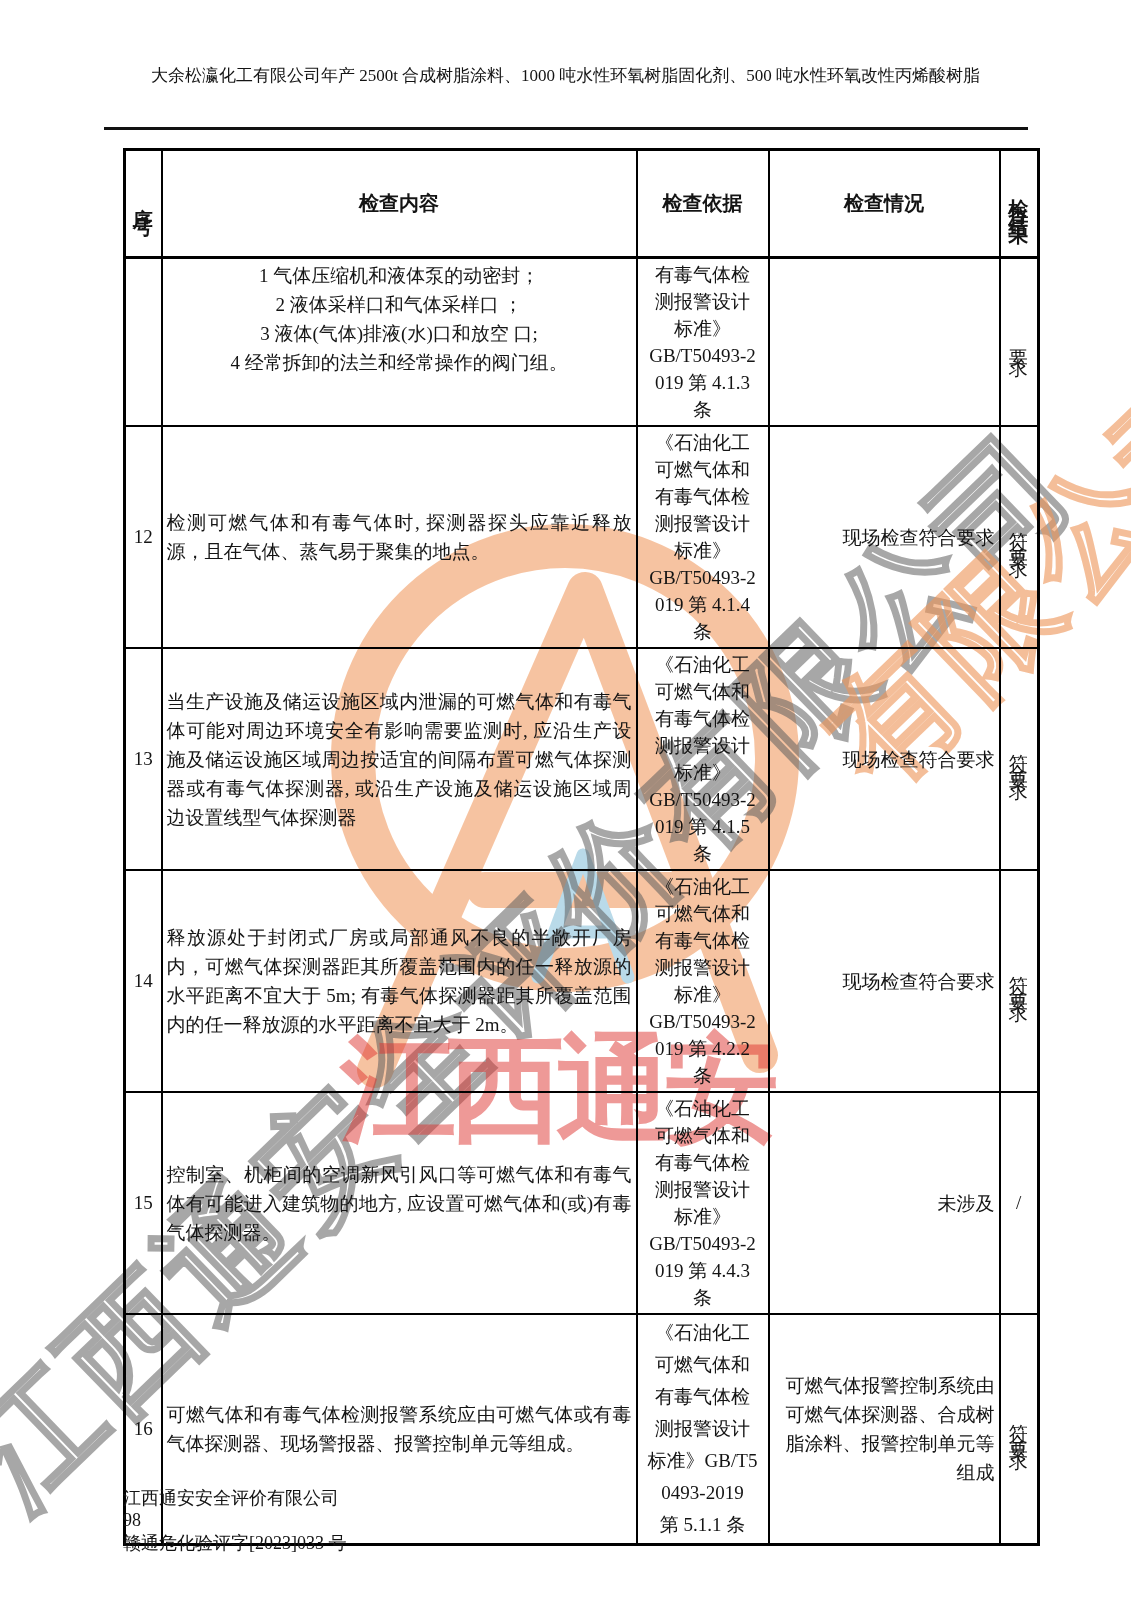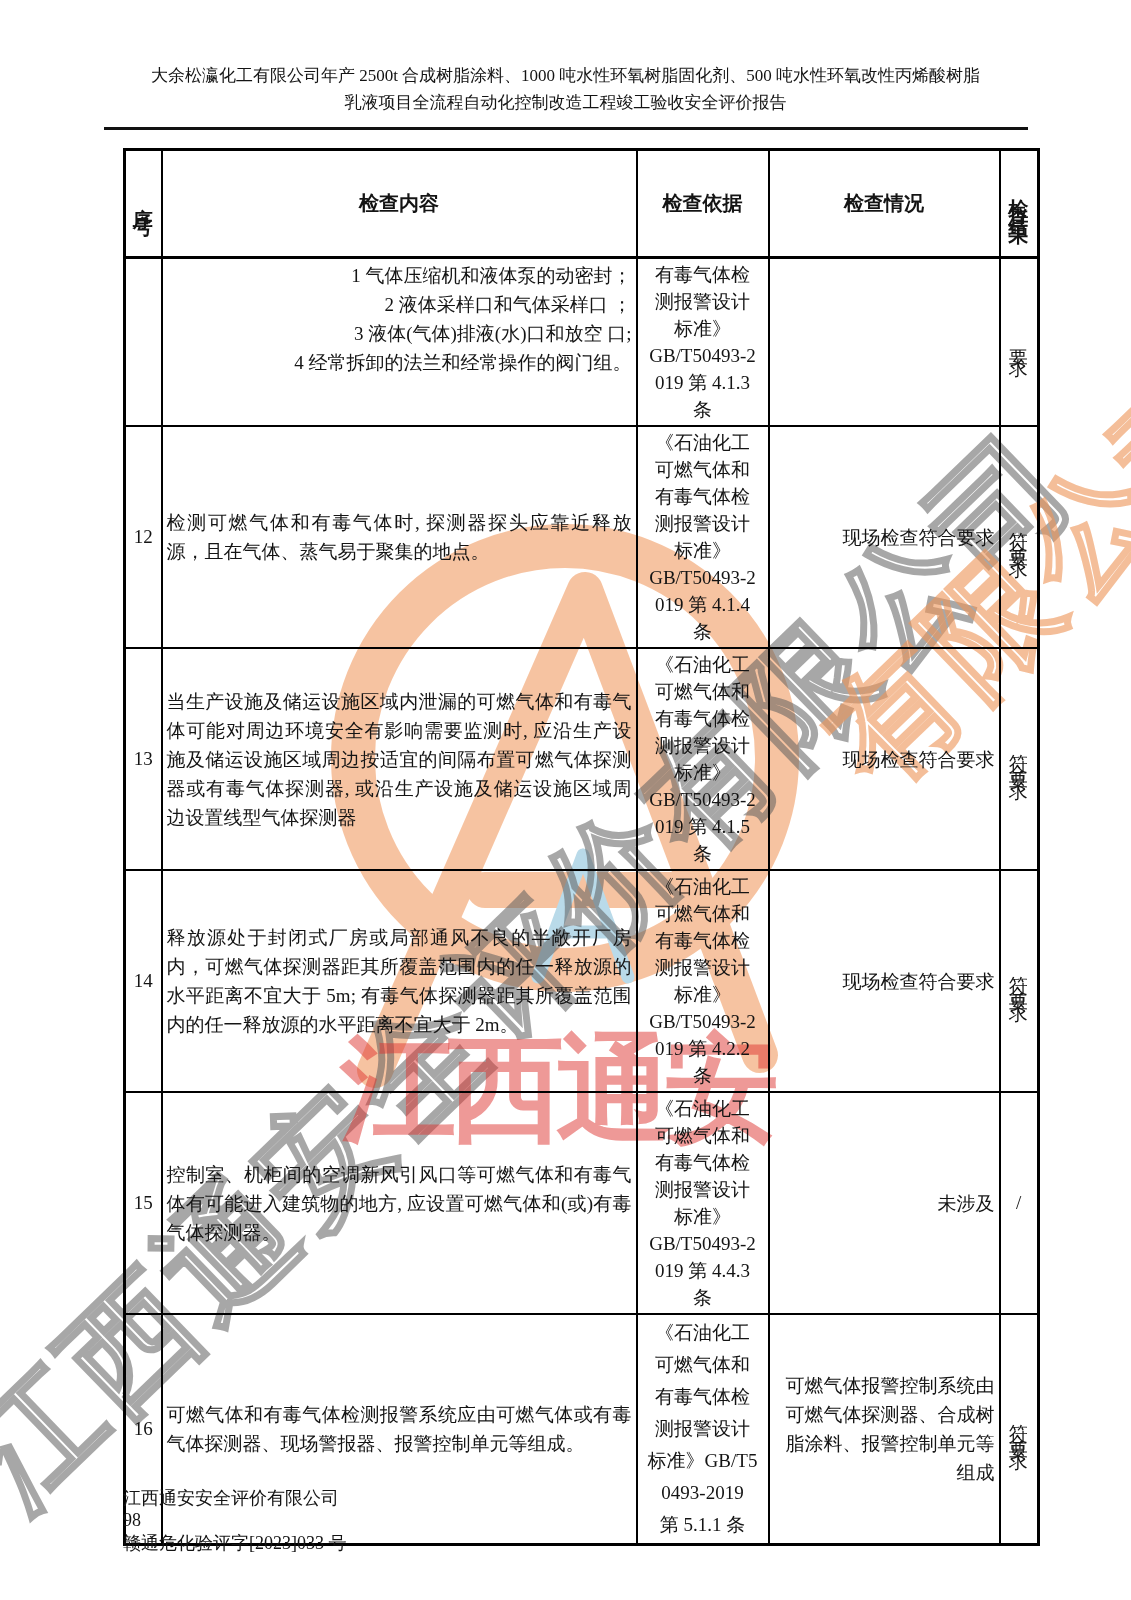--- a/index.html
+++ b/index.html
@@ -58,21 +58,20 @@
     </svg>
     <div class="wm-diag wm-diag-gray">江西通安全评价有限公司</div>
     <div class="wm-diag wm-diag-orange">有限公司</div>
     <div class="wm-red">江西通安</div>
   </div>
 
   <div class="content">
 
     <div class="doc-header">
       <div>大余松瀛化工有限公司年产 2500t 合成树脂涂料、1000 吨水性环氧树脂固化剂、500 吨水性环氧改性丙烯酸树脂</div>
-      <div>乳液项目全流程自动化控制改造工程竣工验收安全评价报告</div>
     </div>
     <div class="doc-rule"></div>
 
     <table class="insp">
       <colgroup>
         <col style="width:37px">
           <col style="width:475px">
           <col style="width:132px">
         <col style="width:231px">
           <col style="width:39px">
@@ -81,21 +80,21 @@
           <tr class="hdr" style="height:108px">
         <td><span class="vtext">序号</span></td>
         <td>检查内容</td>
         <td>检查依据</td>
         <td>检查情况</td>
         <td><span class="vtext">检查结果</span></td>
       </tr>
 
       <tr style="height:152px">
         <td class="c-no"></td>
-        <td class="c-content" style="vertical-align:top;text-align:right">1 气体压缩机和液体泵的动密封；
+        <td class="c-content" style="vertical-align:top;text-align:center">1 气体压缩机和液体泵的动密封；
 2 液体采样口和气体采样口 ；
 3 液体(气体)排液(水)口和放空 口;
 4 经常拆卸的法兰和经常操作的阀门组。</td>
         <td class="c-basis">有毒气体检
 测报警设计
 标准》
 GB/T50493-2
 019 第 4.1.3
 条</td>
         <td class="c-situation"></td>

